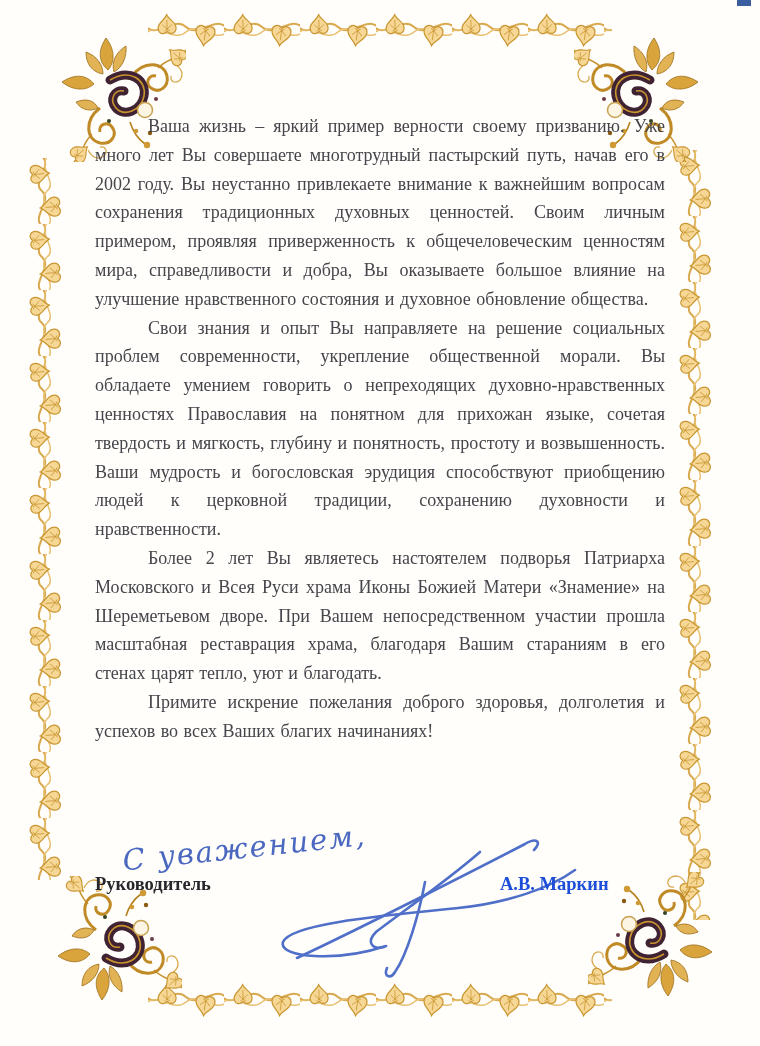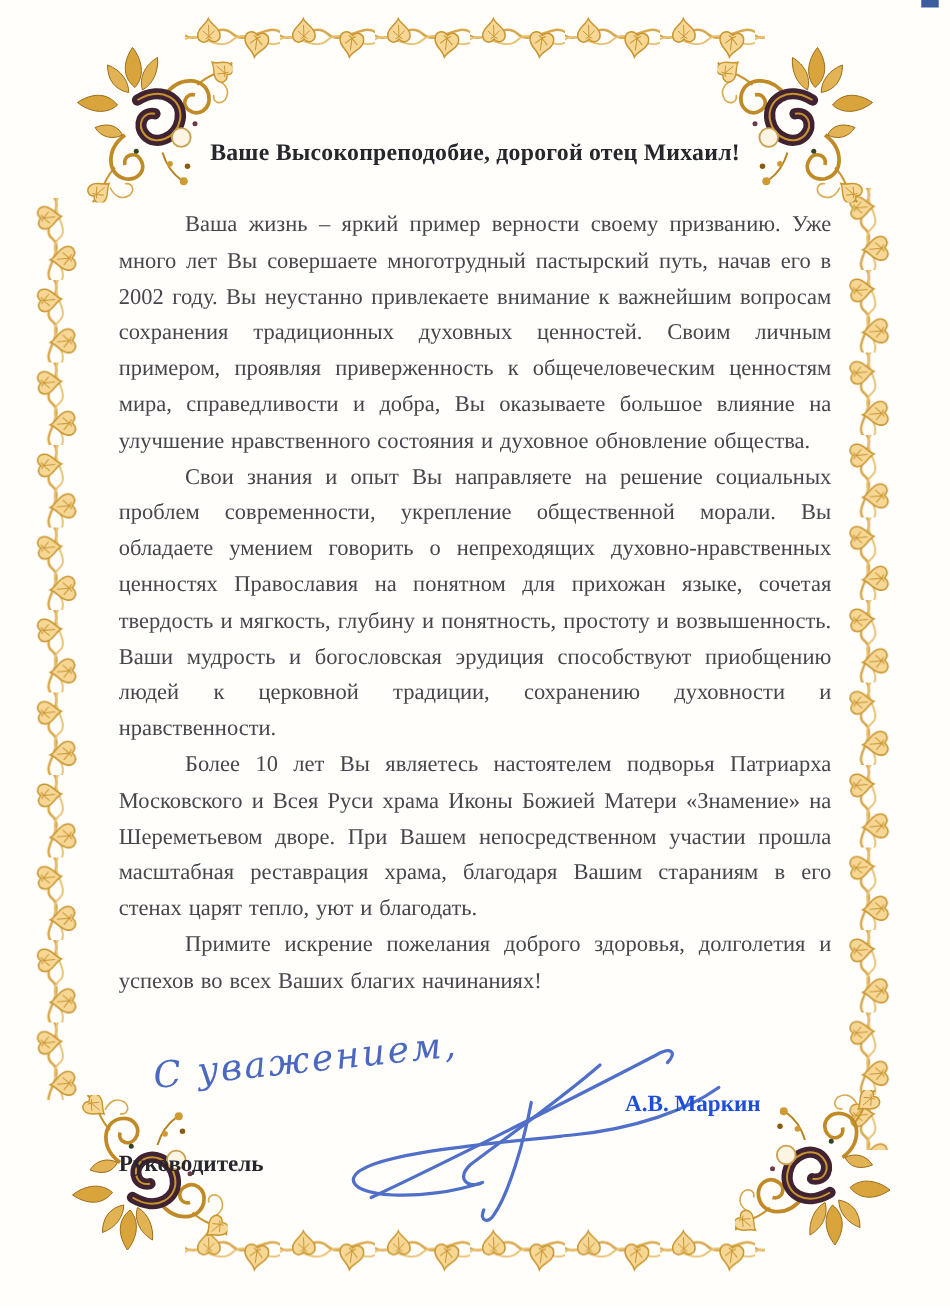--- a/index.html
+++ b/index.html
@@ -32,21 +32,21 @@
     text-indent:53px;word-spacing:1px;
   }
   
   .handwritten{
     position:absolute;left:122px;top:830px;width:260px;
     font-family:"DejaVu Serif",serif;font-style:italic;font-size:29px;
     color:#4a68bf;transform:rotate(-6deg);letter-spacing:2px;white-space:nowrap;
   }
   .signature-svg{position:absolute;left:245px;top:818px;width:340px;height:160px;}
   .signer-title{
-    position:absolute;left:95px;top:874px;font-size:18.5px;font-weight:bold;color:#26262c;margin-top:48px;
+    position:absolute;left:95px;top:874px;font-size:18.5px;font-weight:bold;color:#26262c;
   }
   .signer-name{
     position:absolute;left:500px;top:874px;font-size:18.5px;font-weight:bold;color:#1d4ed8;
   }
   .scan-artifact{
     position:absolute;left:737px;top:0;width:14px;height:6px;background:#3c5d9e;
   }
   .defs-holder{position:absolute;width:0;height:0;}
 </style>
 </head>
@@ -119,25 +119,24 @@
       <use href="#cornerg"></use>
     </svg>
   <svg class="corner corner-bl" viewBox="0 0 140 140">
       <use href="#cornerg"></use>
     </svg>
   <svg class="corner corner-br" viewBox="0 0 140 140">
       <use href="#cornerg"></use>
     </svg>
 
   <div class="content">
-    <h1 class="salutation">Ваше Высокопреподобие, дорогой отец Михаил!</h1>
     <div class="body-text">
       <p>Ваша жизнь – яркий пример верности своему призванию. Уже много лет Вы совершаете многотрудный пастырский путь, начав его в 2002 году. Вы неустанно привлекаете внимание к важнейшим вопросам сохранения традиционных духовных ценностей. Своим личным примером, проявляя приверженность к общечеловеческим ценностям мира, справедливости и добра, Вы оказываете большое влияние на улучшение нравственного состояния и духовное обновление общества.</p>
       <p>Свои знания и опыт Вы направляете на решение социальных проблем современности, укрепление общественной морали. Вы обладаете умением говорить о непреходящих духовно-нравственных ценностях Православия на понятном для прихожан языке, сочетая твердость и мягкость, глубину и понятность, простоту и возвышенность. Ваши мудрость и богословская эрудиция способствуют приобщению людей к церковной традиции, сохранению духовности и нравственности.</p>
-      <p>Более 10 лет Вы являетесь настоятелем подворья Патриарха Московского и Всея Руси храма Иконы Божией Матери «Знамение» на Шереметьевом дворе. При Вашем непосредственном участии прошла масштабная реставрация храма, благодаря Вашим стараниям в его стенах царят тепло, уют и благодать.</p>
+      <p>Более 2 лет Вы являетесь настоятелем подворья Патриарха Московского и Всея Руси храма Иконы Божией Матери «Знамение» на Шереметьевом дворе. При Вашем непосредственном участии прошла масштабная реставрация храма, благодаря Вашим стараниям в его стенах царят тепло, уют и благодать.</p>
       <p>Примите искрение пожелания доброго здоровья, долголетия и успехов во всех Ваших благих начинаниях!</p>
     </div>
   </div>
 
   <div class="handwritten">С уважением,</div>
 
   <svg class="signature-svg" viewBox="0 0 340 160">
     <g fill="none" stroke="#4f6fc8" stroke-width="2.6" stroke-linecap="round">
       <path d="M52,140 C112,112 230,52 280,26 C292,19 297,24 289,32"></path>
       <path d="M235,34 C203,62 153,97 131,114 C121,124 127,132 139,129"></path>

